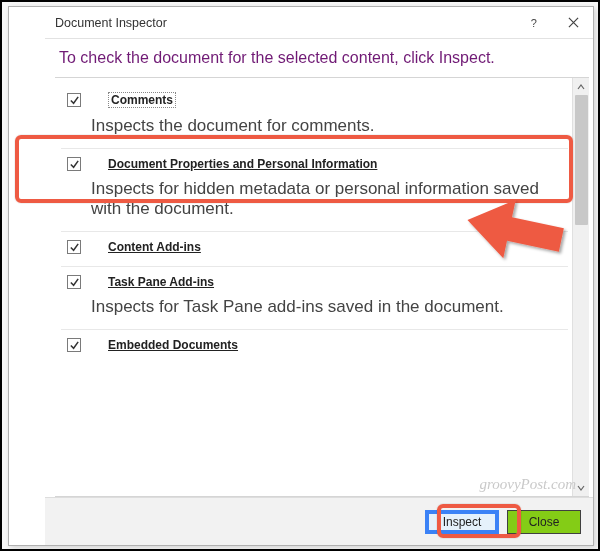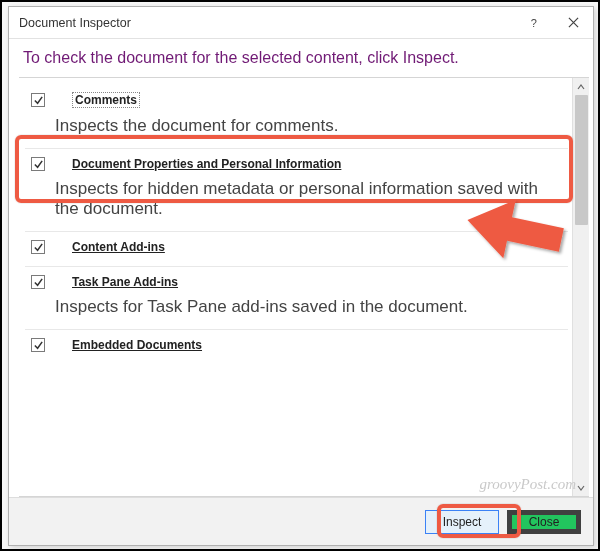--- a/index.html
+++ b/index.html
@@ -25,20 +25,21 @@
     position: absolute;
     left: 6px;
     top: 4px;
     width: 586px;
     height: 540px;
     background: #ffffff;
     border: 1px solid #b0b0b0;
     box-shadow: 2px 2px 6px rgba(0,0,0,0.15);
     display: flex;
     flex-direction: column;
+    padding-left: 36px;
   }
   .titlebar {
     height: 32px;
     display: flex;
     align-items: center;
     padding: 0 0 0 10px;
     background: #ffffff;
     border-bottom: 1px solid #e2e2e2;
     font-size: 12.5px;
     color: #333;
@@ -141,31 +142,31 @@
     display: flex;
     align-items: center;
     justify-content: flex-end;
     padding: 0 12px;
     gap: 8px;
     border-top: 1px solid #ddd;
   }
   .btn {
     min-width: 74px;
     height: 24px;
-    border: 5px solid #404040;
-    background: #22c55e;
+    border: 1px solid #404040;
+    background: #84cc16;
     font-size: 12px;
     color: #222;
     display: flex;
     align-items: center;
     justify-content: center;
     padding: 0 10px;
   }
   .btn.primary {
-    border: 1px solid #3b82f6;
+    border: 4px solid #3b82f6;
     background: #e5f1fb;
   }
   
   .callout {
     position: absolute;
     border: 4px solid #ee5a43;
     border-radius: 6px;
     box-shadow: 0 0 0 1px rgba(0,0,0,0.05);
     pointer-events: none;
     z-index: 50;

